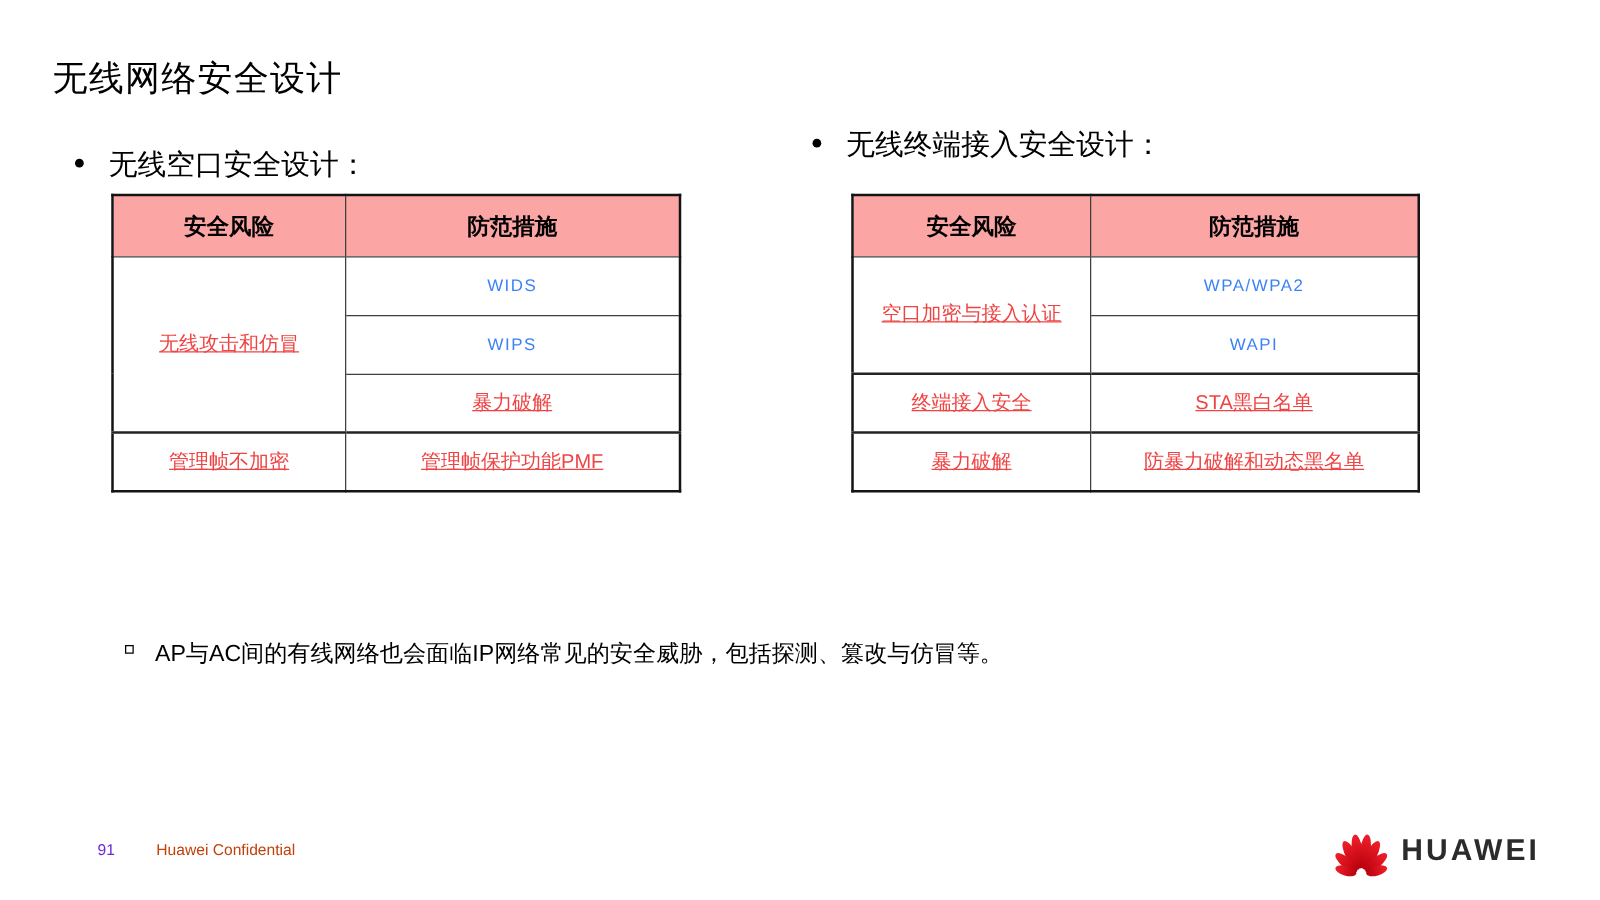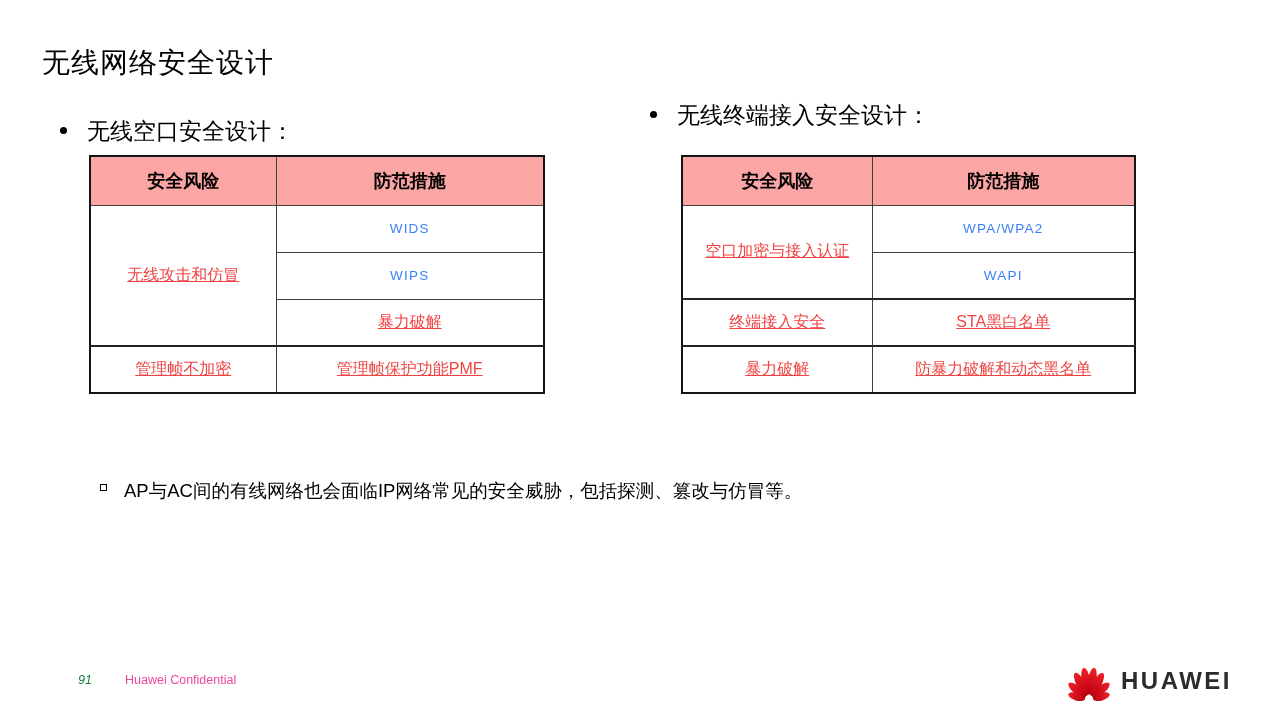--- a/index.html
+++ b/index.html
@@ -53,33 +53,33 @@
   .point {
     position:absolute; display:flex; align-items:flex-start;
   }
   .square-marker {
     width:7px; height:7px; border:1.6px solid #000; background:#fff;
     margin-top:8px; margin-right:17px; flex:0 0 auto;
   }
   .point .ptxt {
     font-size:18.5px; line-height:41px; color:#000; text-align:justify;
   }
-  .pt-1 { left:100px; top:476px; width:1130px; }
+  .pt-1 { left:100px; top:508px; width:1130px; }
   .pt-1 .ptxt { line-height:29px; }
   .pt-2 { left:100px; top:529px; width:1110px; }
   .pt-2 .ptxt { width:1080px; }
 
   
   .footer-page {
     position:absolute; left:78px; top:673px;
-    font-size:12.5px; color:#15803d;font-style:italic;
+    font-size:12.5px; color:#6d28d9;
   }
   .footer-label {
     position:absolute; left:125px; top:673px;
-    font-size:12.5px; color:#ec4899;
+    font-size:12.5px; color:#c2410c;
   }
 
   
   .logo {
     position:absolute; left:1066px; top:660px;
     display:flex; align-items:center;
   }
   .logo svg { width:46px; height:42px; display:block; }
   .logo-text {
     margin-left:9px; font-size:24px; font-weight:bold; color:#2b2b2b;

